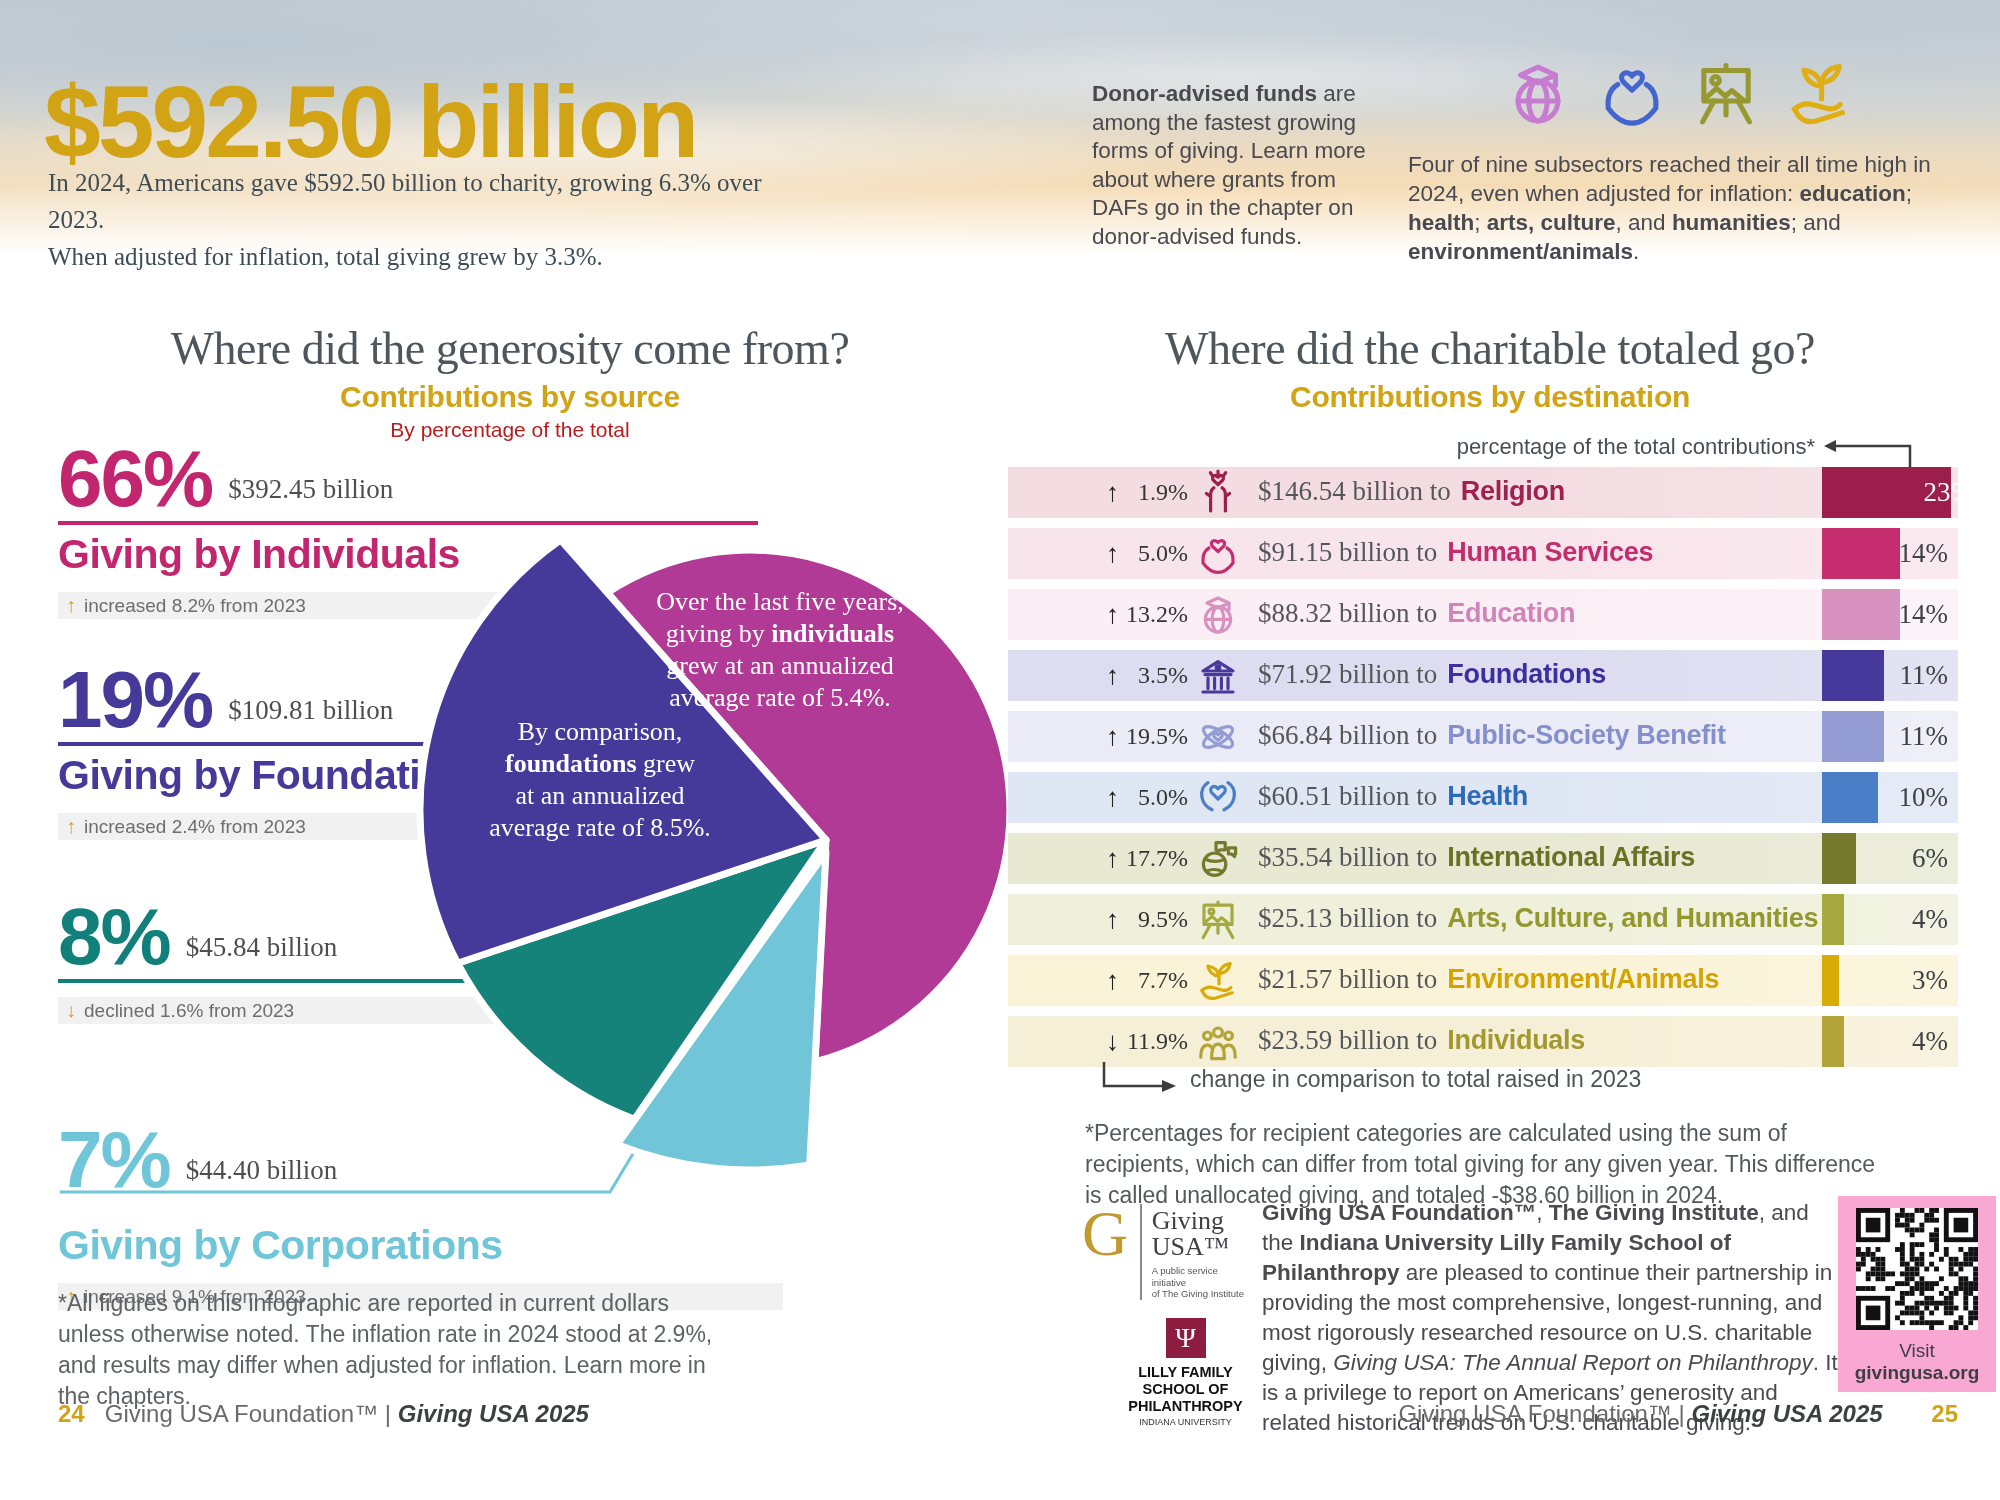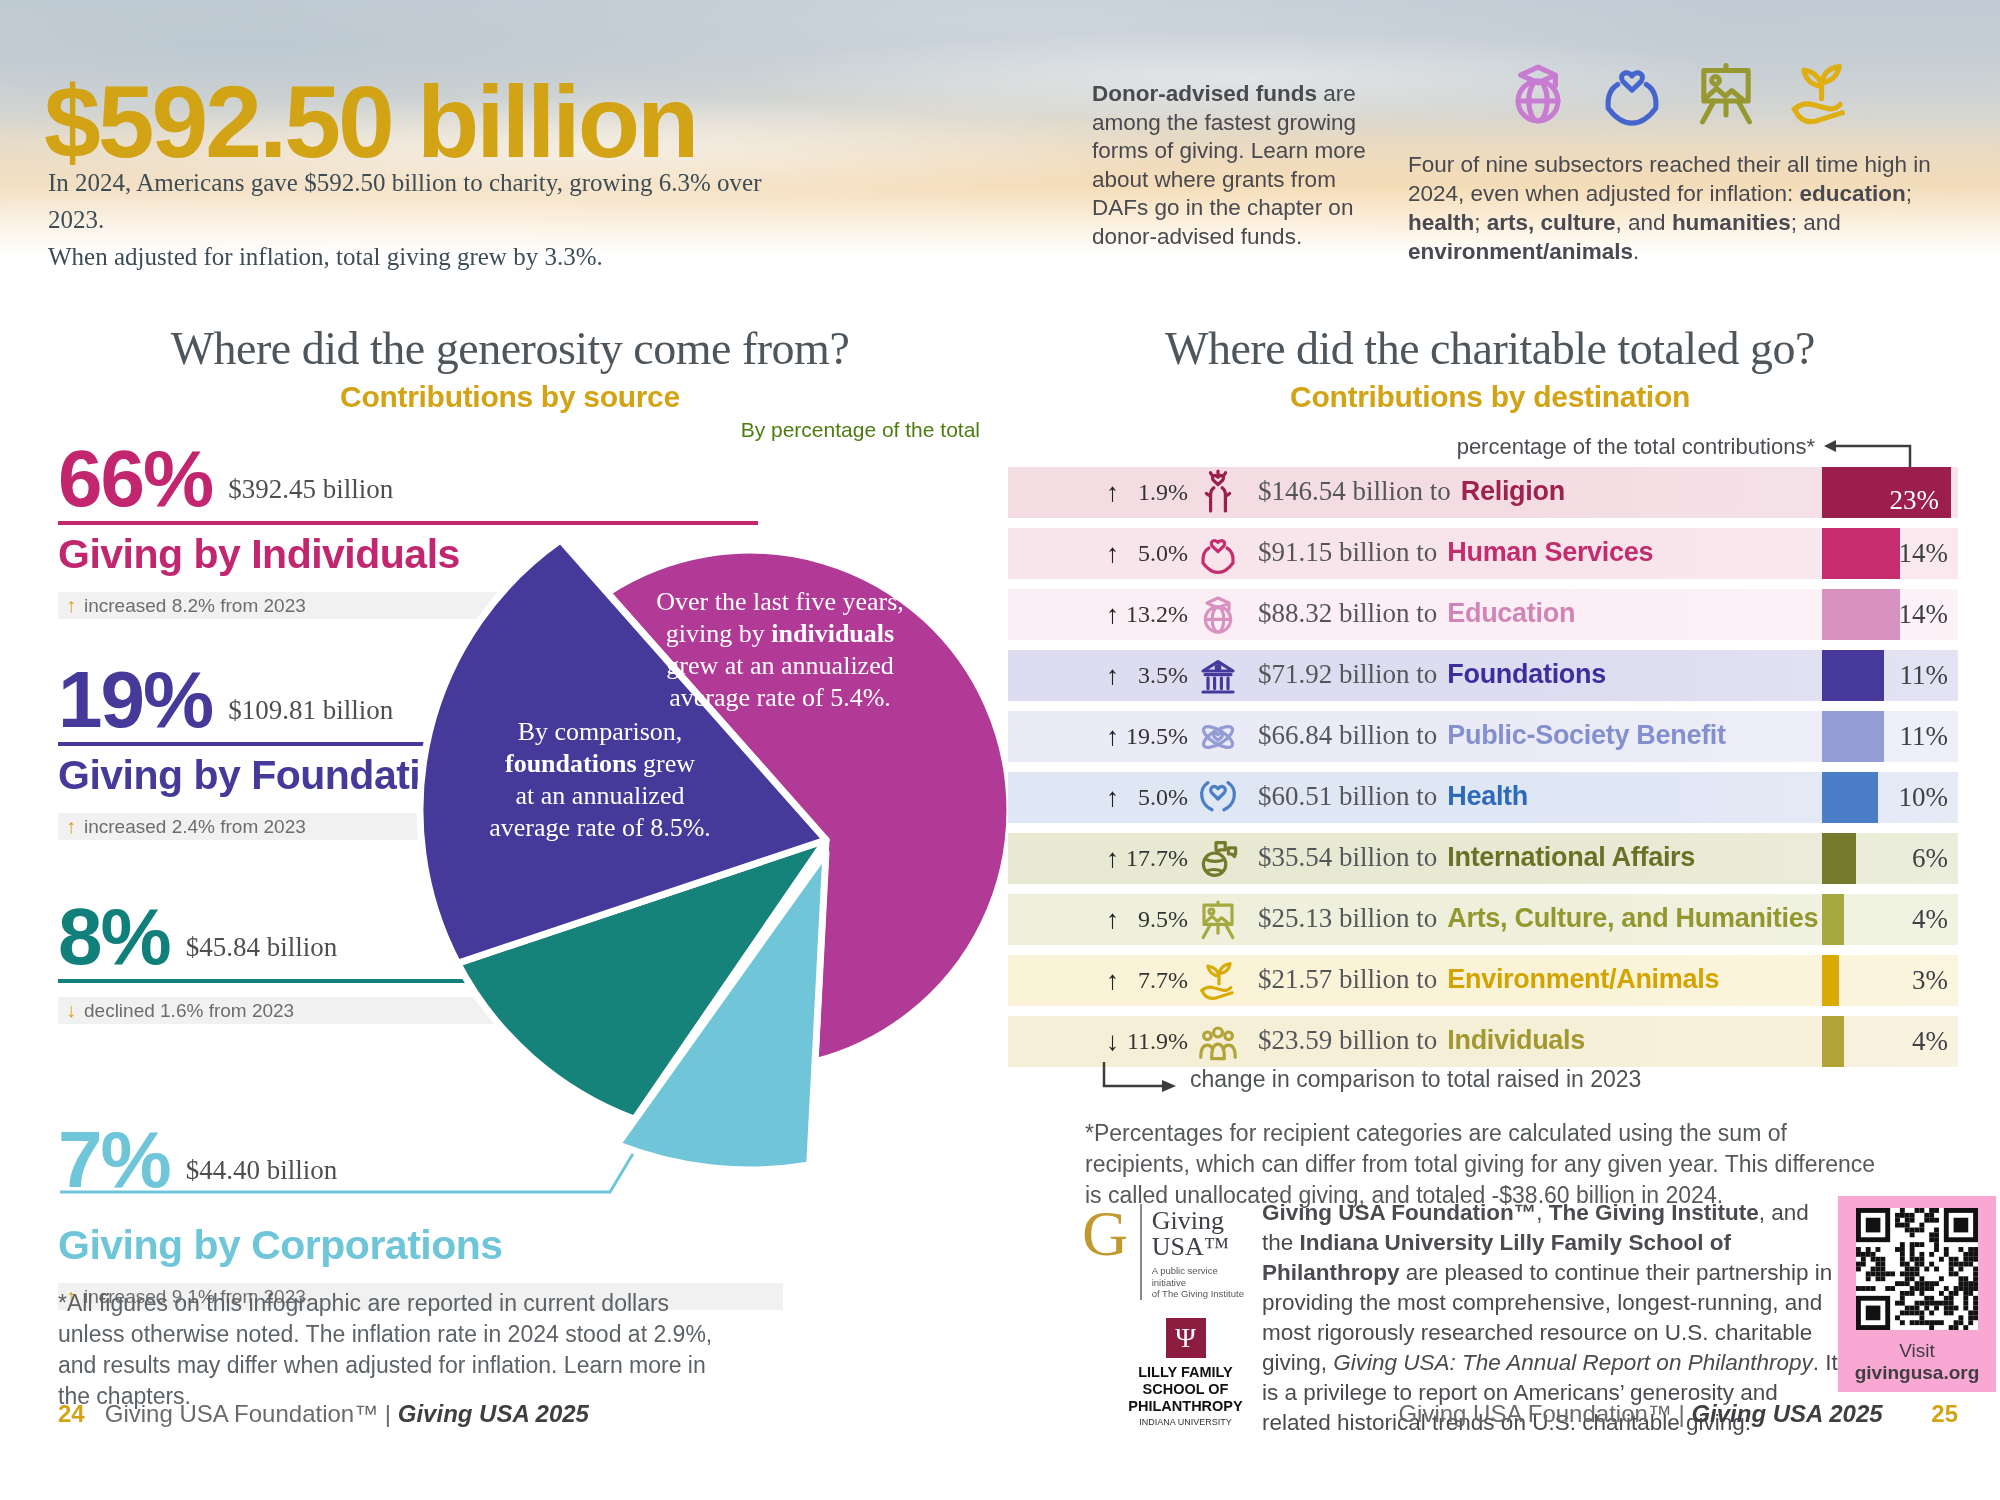--- a/index.html
+++ b/index.html
@@ -25,21 +25,21 @@
   #headline{left:44px;top:64px;font-size:102px;font-weight:bold;letter-spacing:-3px;color:#d2a415;}
   #headsub{left:48px;top:164px;width:760px;font-size:25px;line-height:37px;color:#3e4d55;}
   #daf{left:1092px;top:80px;width:278px;font-size:22.5px;line-height:28.5px;color:#494950;}
   #topicons{left:1498px;top:48px;display:flex;gap:14px;}
   #topicons .ticon{width:80px;height:92px;display:flex;align-items:center;justify-content:center;}
   #subsectors{left:1408px;top:150px;width:560px;font-size:22.5px;line-height:29px;color:#494950;}
 
   
   .bigq{font-family:"Liberation Serif","DejaVu Serif",serif;font-size:46px;color:#4e565c;text-align:center;letter-spacing:-0.5px;}
   .goldsub{font-size:30px;font-weight:bold;color:#d2a415;text-align:center;letter-spacing:-0.3px;}
-  .smallnote{font-size:21px;color:#4d7c0f;text-align:right;}
+  .smallnote{font-size:21px;color:#b91c1c;text-align:center;}
 
   
   .blk{left:58px;}
   .blk .pcti{font-weight:bold;font-size:80px;letter-spacing:-2px;line-height:72px;display:inline-block;vertical-align:baseline;}
   .blk .amt{font-family:"Liberation Serif","DejaVu Serif",serif;font-size:27px;color:#4e4e50;margin-left:16px;display:inline-block;vertical-align:8px;}
   .blk .rule{height:4px;margin-top:6px;}
   .blk .lbl{font-size:41px;font-weight:bold;letter-spacing:-0.5px;margin-top:6px;}
   .blk .chg{margin-top:14px;height:27px;background:#f1f1f1;display:flex;align-items:center;font-size:19px;color:#6d6d6d;padding-left:8px;box-sizing:border-box;}
   .blk .chg .ar{font-weight:bold;color:#d8a41c;margin-right:8px;font-size:20px;}
   #lfootnote{left:58px;top:1288px;width:655px;font-size:23px;line-height:31px;color:#5d6266;}
@@ -210,21 +210,21 @@
     <div class="drow" style="top: 0px; background: linear-gradient(90deg, rgb(243, 221, 227) 0%, rgb(243, 221, 227) 55%, rgba(243, 221, 227, 0.8) 100%);">
     <span class="dr-arrow">↑</span>
     <span class="dr-change serif">1.9%</span>
     <span class="dr-icon"><svg width="48" height="48" viewBox="0 0 24 24" fill="none" stroke="#9c1e4d" stroke-width="1.6" stroke-linecap="round" stroke-linejoin="round">
           <path d="M8.3,21 V13 q0,-2.6 1.6,-3.6 M8.3,13.8 l-2.1,-1.6 M15.7,21 V13 q0,-2.6 -1.6,-3.6 M15.7,13.8 l2.1,-1.6"></path>
           <path d="M12,4.1 c-1.4,-1.8 -3.6,-0.3 -2.4,1.4 L12,7.8 l2.4,-2.3 c1.2,-1.7 -1,-3.2 -2.4,-1.4 Z"></path>
           <path d="M12,1 v1.2 M8.2,1.8 l0.7,1.2 M15.8,1.8 l-0.7,1.2"></path>
         </svg></span>
     <span class="dr-text"><span class="dr-amount">$146.54 billion to</span><span class="dr-label" style="color: rgb(158, 33, 80);">Religion</span></span>
     <span class="dr-bar" style="width: 129px; background: rgb(156, 30, 77);"></span>
-    <span class="dr-pct inside" style="left: 814px; width: 117px; margin-top: 8px;">23%</span>
+    <span class="dr-pct inside" style="left: 848px; width: 117px;">23%</span>
   </div>
     <div class="drow" style="top: 61px; background: linear-gradient(90deg, rgb(248, 228, 235) 0%, rgb(248, 228, 235) 55%, rgba(248, 228, 235, 0.8) 100%);">
     <span class="dr-arrow">↑</span>
     <span class="dr-change serif">5.0%</span>
     <span class="dr-icon"><svg width="48" height="48" viewBox="0 0 24 24" fill="none" stroke="#c52d6e" stroke-width="1.6" stroke-linecap="round" stroke-linejoin="round">
           <path d="M12,6.3 c-1.7,-2.1 -4.3,-0.4 -2.9,1.7 L12,10.8 l2.9,-2.8 c1.4,-2.1 -1.2,-3.8 -2.9,-1.7 Z"></path>
           <path d="M4.5,16.5 q-0.5,-5.5 3,-7.5 M19.5,16.5 q0.5,-5.5 -3,-7.5 M4.5,16.5 q3.5,4.7 7.5,4.7 q4,0 7.5,-4.7"></path>
         </svg></span>
     <span class="dr-text"><span class="dr-amount">$91.15 billion to</span><span class="dr-label" style="color: rgb(193, 45, 109);">Human Services</span></span>
     <span class="dr-bar" style="width: 78px; background: rgb(197, 45, 110);"></span>

